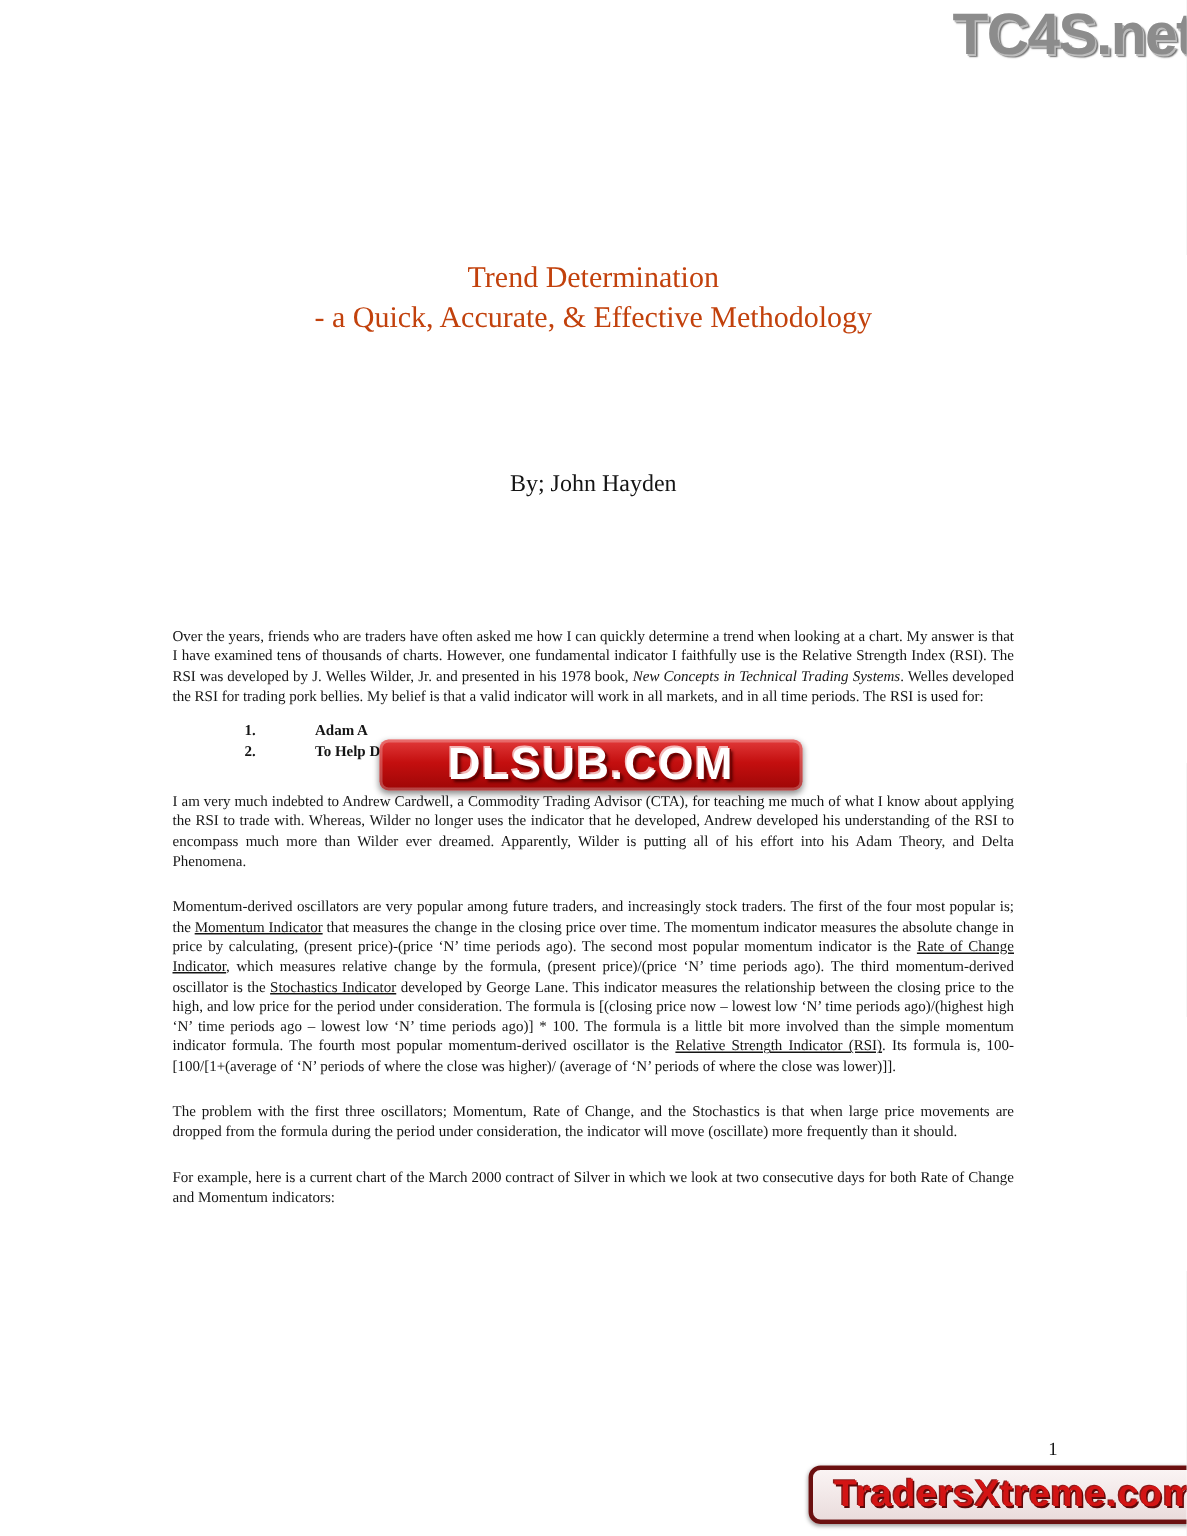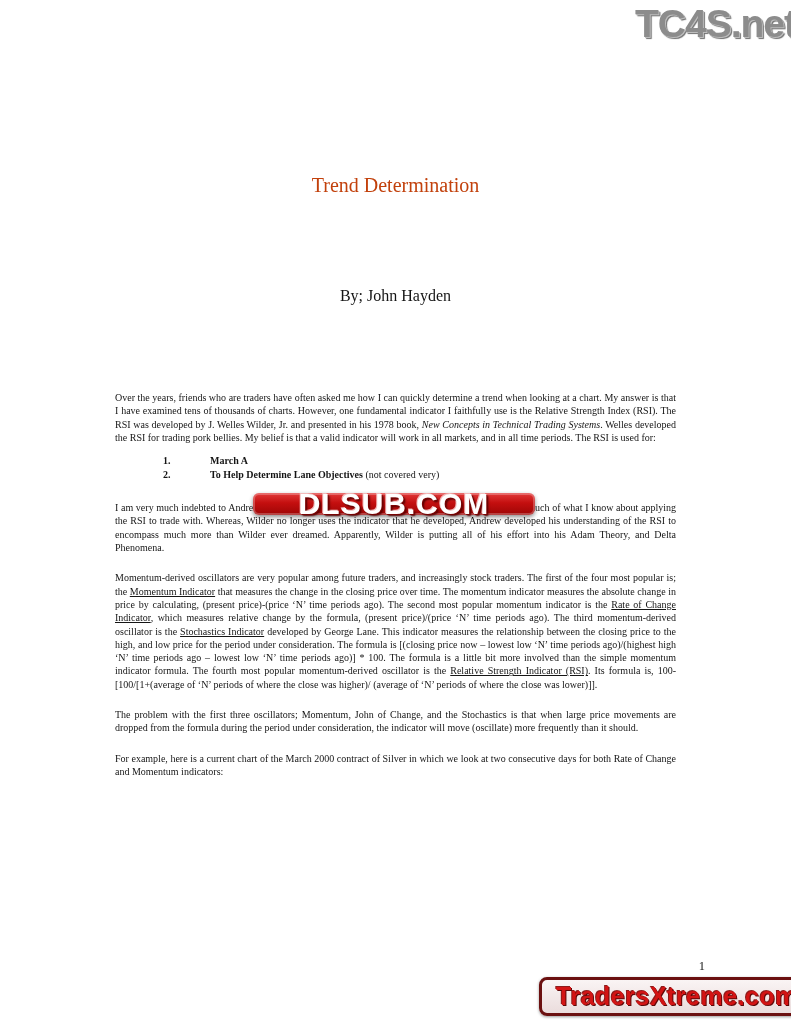--- a/index.html
+++ b/index.html
@@ -54,21 +54,21 @@
   .list{margin:0 0 20px 0;}
   .list-row{display:flex;line-height:1.35;}
   .list-num{
     display:inline-block;width:47px;margin-left:48px;
     font-weight:bold;flex:0 0 auto;
   }
   .list-text{flex:1 1 auto;}
   
   .watermark{
     position:absolute;left:253px;top:493px;
-    width:282px;height:22px;
+    width:282px;height:34px;
     background:linear-gradient(180deg,#e23a3a 0%, #c40f0f 45%, #9d0606 100%);
     border-radius:6px;
     box-shadow:0 2px 4px rgba(0,0,0,0.45), inset 0 0 0 2px rgba(255,255,255,0.25);
     display:flex;align-items:center;justify-content:center;
   }
   .watermark span{
     font-family:"Liberation Sans", sans-serif;
     font-weight:bold;font-size:30px;letter-spacing:1px;
     color:#ffffff;
     text-shadow:1px 1px 0 #7a0404, 2px 2px 2px #550000, -1px -1px 0 #f3baba;
@@ -100,44 +100,45 @@
 
   <div class="top-logo">
     <span>TC4S.net</span>
     <span class="red-square"></span>
   </div>
 
   <div class="content">
 
     <div class="title-block">
       <div>Trend Determination</div>
+      <div>- a Quick, Accurate, &amp; Effective Methodology</div>
     </div>
 
     <div class="byline">By; John Hayden</div>
 
     <div class="body-text">
 
       <p class="para tight"><span class="run-normal">Over the years, friends who are traders have often asked me how I can quickly determine a trend when looking at a chart. My answer is that I have examined tens of thousands of charts. However, one fundamental indicator I faithfully use is the Relative Strength Index (RSI). The RSI was developed by J. Welles Wilder, Jr. and presented in his 1978 book, </span><span class="run-italic">New Concepts in Technical Trading Systems</span><span class="run-normal">. Welles developed the RSI for trading pork bellies. My belief is that a valid indicator will work in all markets, and in all time periods.  The RSI is used for:</span></p>
 
       <div class="list">
         <div class="list-row">
           <span class="list-num">1.</span>
-          <span class="list-text run-bold"><span class="run-bold">March A</span></span>
+          <span class="list-text run-bold"><span class="run-bold">Adam A</span></span>
         </div>
         <div class="list-row">
           <span class="list-num">2.</span>
           <span class="list-text"><span class="run-bold">To Help Determine Lane Objectives</span><span class="run-normal"> (not covered very)</span></span>
         </div>
       </div>
 
       <p class="para"><span class="run-normal">I am very much indebted to Andrew Cardwell, a Commodity Trading Advisor (CTA), for teaching me much of what I know about applying the RSI to trade with. Whereas, Wilder no longer uses the indicator that he developed, Andrew developed his understanding of the RSI to encompass much more than Wilder ever dreamed. Apparently, Wilder is putting all of his effort into his Adam Theory, and Delta Phenomena.</span></p>
 
       <p class="para"><span class="run-normal">Momentum-derived oscillators are very popular among future traders, and increasingly stock traders. The first of the four most popular is; the </span><span class="run-underline">Momentum Indicator</span><span class="run-normal"> that measures the change in the closing price over time. The momentum indicator measures the absolute change in price by calculating,  (present price)-(price ‘N’ time periods ago). The second most popular momentum indicator is the </span><span class="run-underline">Rate of Change Indicator</span><span class="run-normal">, which measures relative change by the formula, (present price)/(price ‘N’ time periods ago). The third momentum-derived oscillator is the </span><span class="run-underline">Stochastics Indicator</span><span class="run-normal"> developed by George Lane. This indicator measures the relationship between the closing price to the high, and low price for the period under consideration. The formula is [(closing price now – lowest low ‘N’ time periods ago)/(highest high ‘N’ time periods ago – lowest low ‘N’ time periods ago)] * 100. The formula is a little bit more involved than the simple momentum indicator formula. The fourth most popular momentum-derived oscillator is the </span><span class="run-underline">Relative Strength Indicator (RSI)</span><span class="run-normal">. Its formula is, 100-[100/[1+(average of ‘N’ periods of where the close was higher)/ (average of ‘N’ periods of where the close was lower)]].</span></p>
 
-      <p class="para"><span class="run-normal">The problem with the first three oscillators; Momentum, John of Change, and the Stochastics is that when large price movements are dropped from the formula during the period under consideration, the indicator will move (oscillate) more frequently than it should.</span></p>
+      <p class="para"><span class="run-normal">The problem with the first three oscillators; Momentum, Rate of Change, and the Stochastics is that when large price movements are dropped from the formula during the period under consideration, the indicator will move (oscillate) more frequently than it should.</span></p>
 
       <p class="para"><span class="run-normal">For example, here is a current chart of the March 2000 contract of Silver in which we look at two consecutive days for both Rate of Change and Momentum indicators:</span></p>
 
     </div>
   </div>
 
   <div class="watermark">
     <span>DLSUB.COM</span>
   </div>
 

